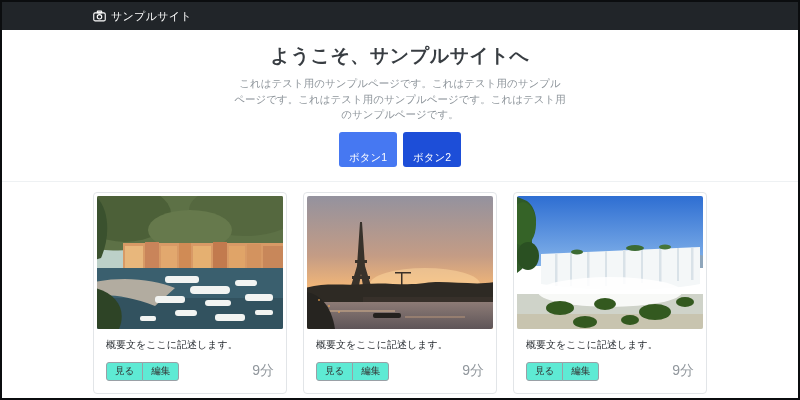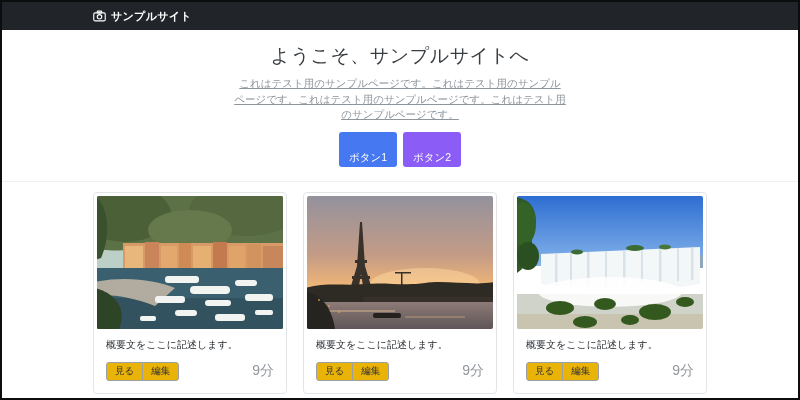--- a/index.html
+++ b/index.html
@@ -11,61 +11,60 @@
     border: 2px solid #0b0d0f; background: #ffffff; position: relative;
   }
 
   
   .navbar {
     height: 28px; background: #212529; display: flex; align-items: center;
     padding-left: 91px;
   }
   .brand { display: flex; align-items: center; gap: 5px; cursor: pointer; text-decoration: none; }
   .brand-icon { width: 13px; height: 12px; display: inline-flex; }
-  .brand-text { color: #ffffff; font-size: 11px; font-weight: bold; letter-spacing: 0.3px; }
+  .brand-text { color: #ffffff; font-size: 11px; font-weight: normal; letter-spacing: 0.3px; }
 
   
   .hero { text-align: center; padding-top: 13px; }
   .hero-title {
-    font-size: 19px; font-weight: 400; color: #383d42;
+    font-size: 19px; font-weight: 700; color: #383d42;
     letter-spacing: 0.5px; margin-bottom: 7px;
   }
   .hero-desc {
     width: 332px; margin: 0 auto; font-size: 10.5px; line-height: 15.5px;
     color: #8e959b;
-    text-decoration: underline;
   }
   .hero-buttons { margin-top: 9px; display: flex; justify-content: center; gap: 6px; }
   .btn {
     display: inline-block; font-size: 10.5px; line-height: 1; padding: 20px 10px 5px;
     border-radius: 3px; color: #ffffff; border: none; cursor: pointer;
     font-family: inherit;
   }
   .btn-primary { background: #4678f2; }
-  .btn-secondary { background: #8b5cf6; }
+  .btn-secondary { background: #1d4ed8; }
 
   .section-divider { border: 0; border-top: 1px solid #eef1f3; margin: 14px 0 0; }
 
   
   .cards-grid {
     width: 614px; margin: 10px auto 0; display: grid;
     grid-template-columns: repeat(3, 1fr); column-gap: 10px; row-gap: 8px; gap: 16px;
   }
   .card {
     background: #ffffff; border: 1px solid #e2e5e8; border-radius: 4px;
     padding: 3px; overflow: hidden;
   }
   .card-img-wrap { height: 133px; overflow: hidden; border-radius: 2px; }
   .card-img-wrap svg { display: block; width: 100%; height: 100%; }
   .card-body { padding: 9px 9px 9px; }
   .card-text { font-size: 10px; color: #24292e; margin-bottom: 10px; }
   .card-actions-row { display: flex; justify-content: space-between; align-items: center; }
   .btn-group { display: inline-flex; }
   .btn-outline {
-    font-size: 9.5px; line-height: 1; padding: 3px 8px 4px; background: #eab308;
+    font-size: 9.5px; line-height: 1; padding: 3px 8px 4px; background: #5eead4;
     border: 1px solid #9aa0a6; color: #333333; cursor: pointer; font-family: inherit;
   }
   .btn-outline:first-child { border-radius: 3px 0 0 3px; }
   .btn-outline:last-child { border-radius: 0 3px 3px 0; margin-left: -1px; }
   .duration { font-size: 14px; color: #90969c; }
 </style>
 </head>
 <body>
 
 <div class="frame">

